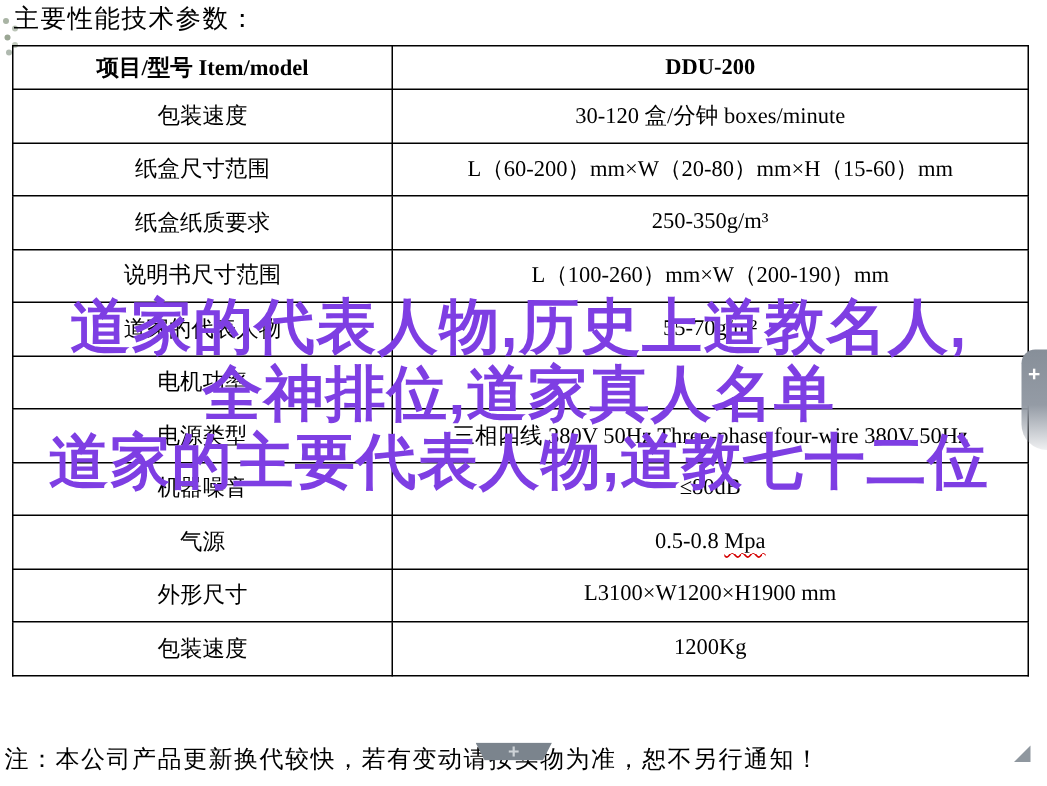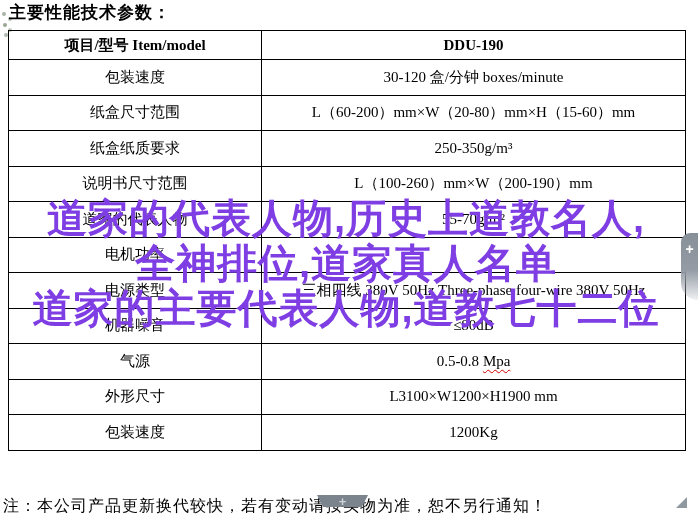--- a/index.html
+++ b/index.html
@@ -4,21 +4,21 @@
 <style>
   html,body{margin:0;padding:0;background:#fff;}
   .stage{position:relative;width:698px;height:524px;background:#fff;overflow:hidden;
          font-family:"Liberation Serif","DejaVu Serif",serif;color:#000;}
 
   
   .dots{position:absolute;left:2px;top:12px;width:4px;height:4px;border-radius:50%;
         background:#a9b4a4;
         box-shadow:6px 5px 0 #bcc5b8, 1px 11px 0 #9aa694, 6px 16px 0 #c4ccbf, 2px 21px 0 #b0bab0;}
 
-  .title{position:absolute;left:9px;top:1px;margin:0;font-size:17px;font-weight:bold;
+  .title{position:absolute;left:9px;top:1px;margin:0;font-size:17px;font-weight:normal;
          letter-spacing:1px;font-family:"Liberation Serif","DejaVu Serif",serif;}
 
   
   table.spec{position:absolute;left:8px;top:30px;width:659px;border-collapse:collapse;
              table-layout:fixed;z-index:1;}
   table.spec td,table.spec th{border:1.5px solid #000;text-align:center;vertical-align:middle;
              font-size:15px;padding:0 4px;overflow:hidden;white-space:nowrap;}
   table.spec th{font-weight:bold;height:28px;}
   table.spec td{font-weight:normal;height:34.5px;}
   .c1{width:244px;}
@@ -59,21 +59,21 @@
 <div class="stage">
 
   <div class="dots"></div>
 
   <h1 class="title">主要性能技术参数：</h1>
 
   <table class="spec">
     <thead>
       <tr>
         <th class="c1">项目/型号 Item/model</th>
-        <th class="c2">DDU-190</th>
+        <th class="c2">DDU-200</th>
       </tr>
     </thead>
     <tbody>
       <tr>
         <td class="c1">包装速度</td>
         <td class="c2">30-120 盒/分钟 boxes/minute</td>
       </tr>
       <tr>
         <td class="c1">纸盒尺寸范围</td>
         <td class="c2">L（60-200）mm×W（20-80）mm×H（15-60）mm</td>

